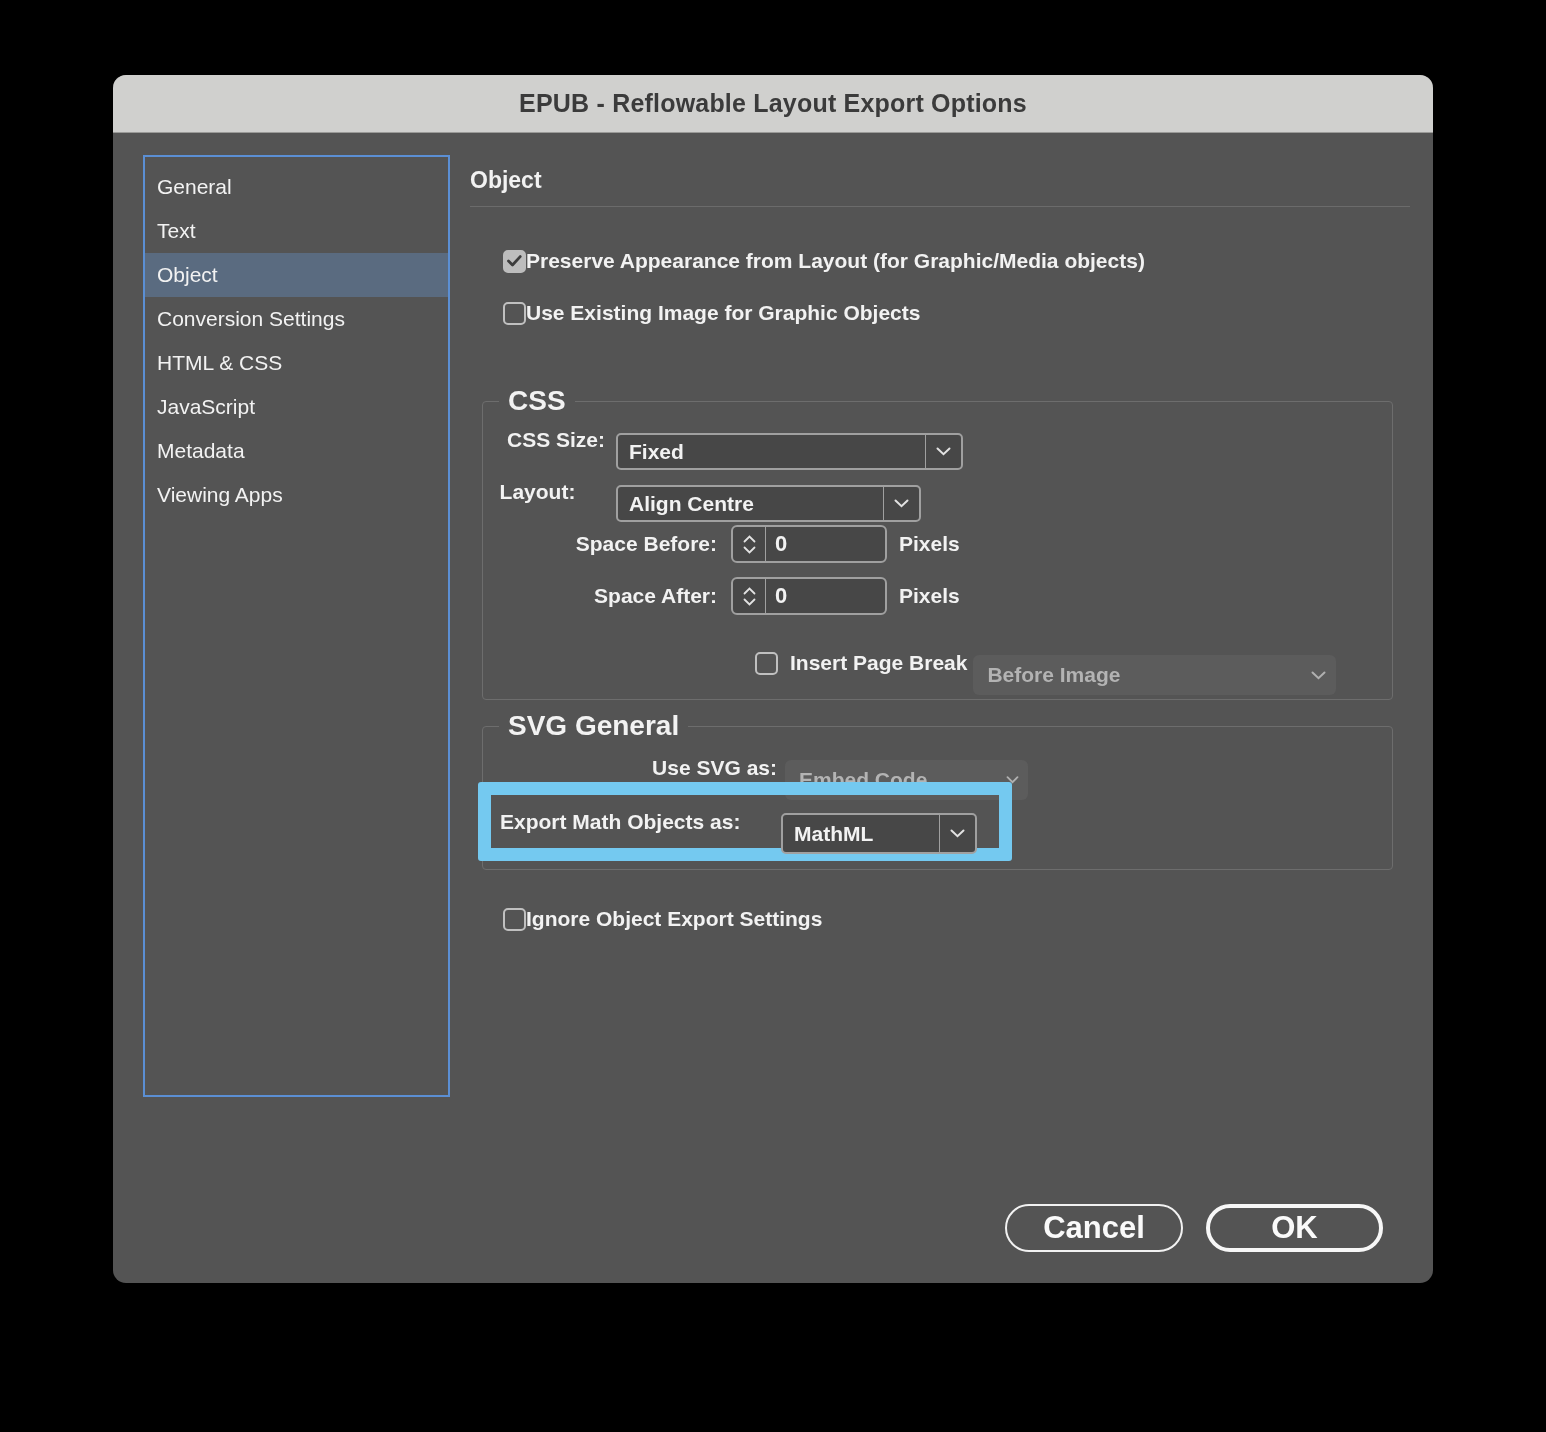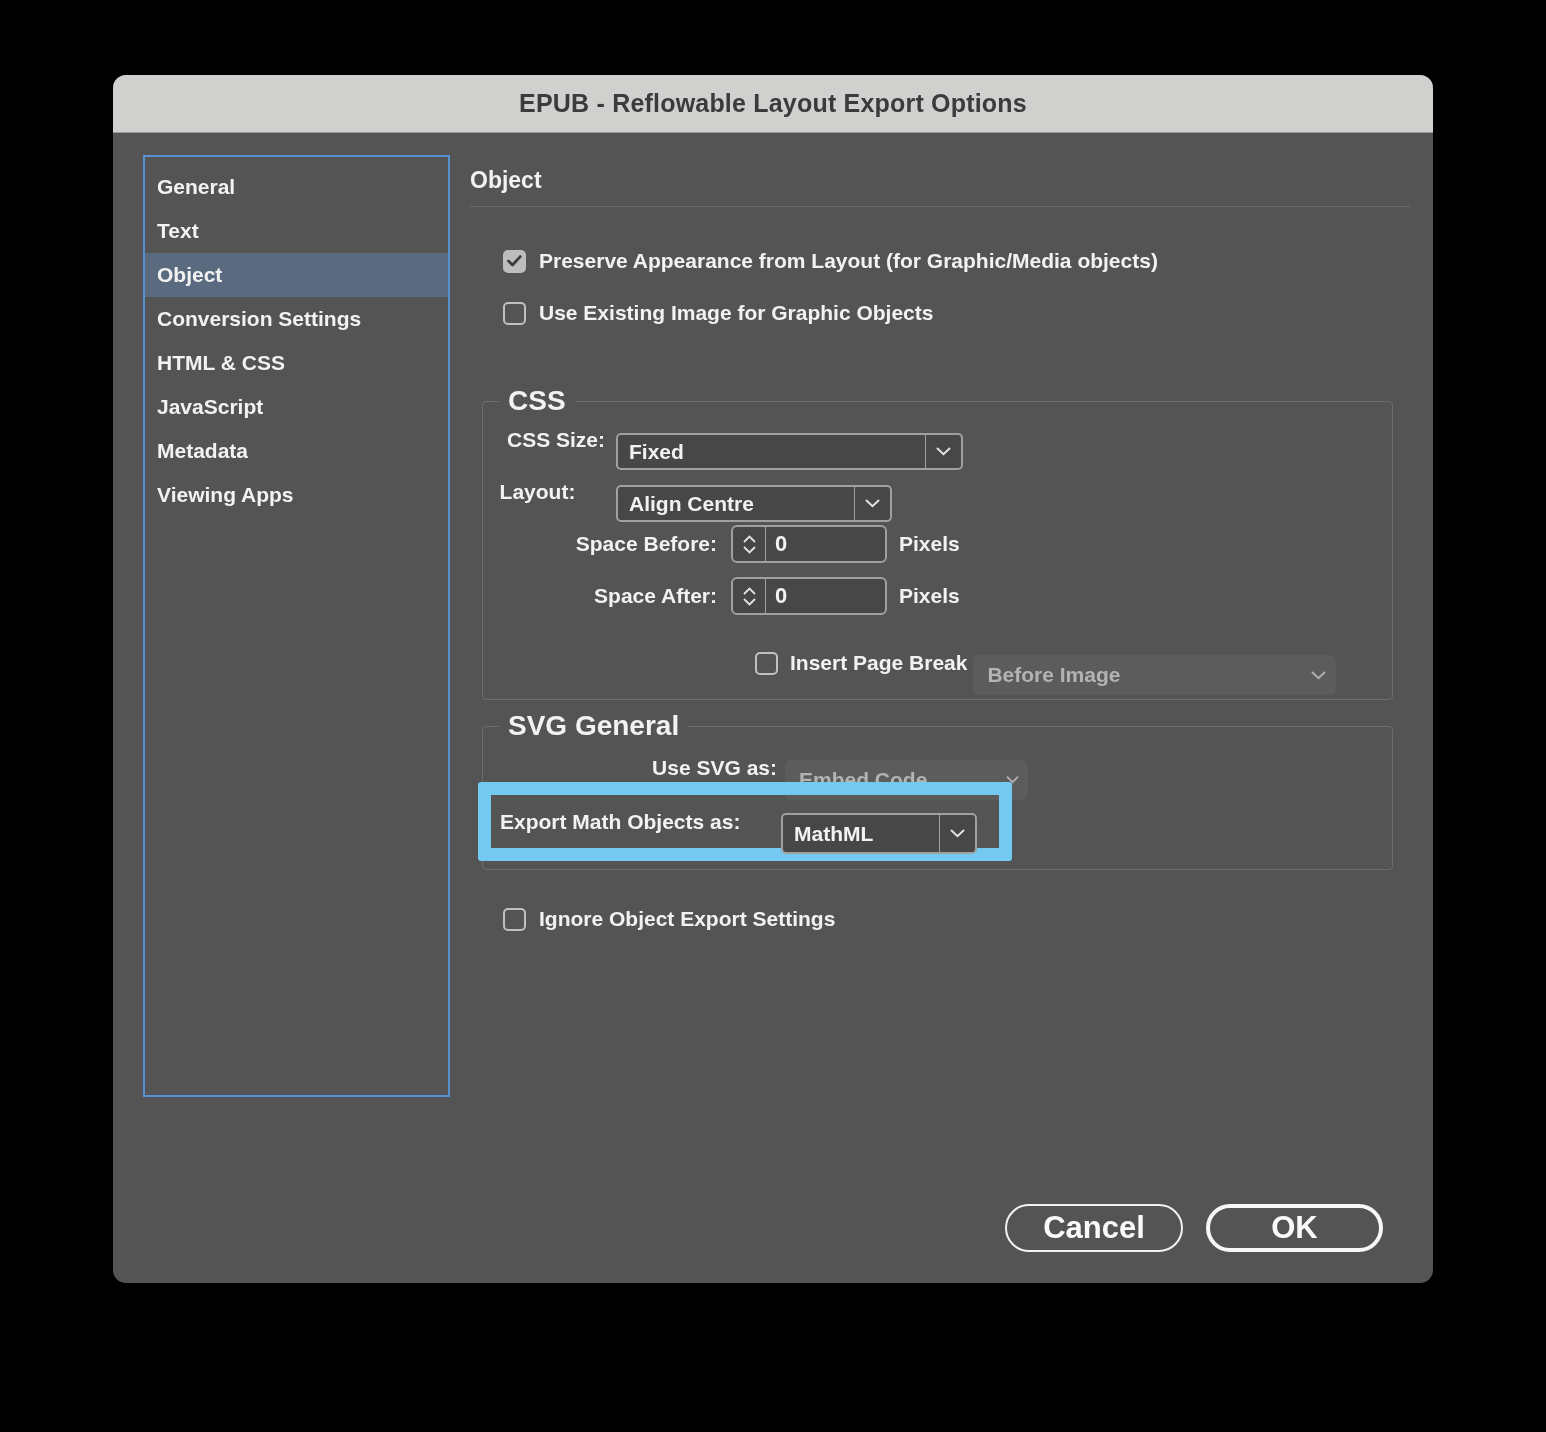--- a/index.html
+++ b/index.html
@@ -12,31 +12,31 @@
   .titlebar { position:absolute; left:0; top:0; width:1320px; height:58px;
               background:#d0d0ce; border-radius:13px 13px 0 0;
               display:flex; align-items:center; justify-content:center;
               border-bottom:1px solid #9a9a98; }
   .titlebar span { font-size:25px; font-weight:bold; color:#3b3b3b; letter-spacing:.2px; }
 
   
   .sidebar { position:absolute; left:30px; top:80px; width:307px; height:942px;
              border:2px solid #5b8fd4; padding-top:8px; }
   .side-item { height:44px; line-height:44px; padding-left:12px;
-               font-size:21px; font-weight:bold; color:#f2f2f2; cursor:default; }
+               font-size:21px; font-weight:normal; color:#f2f2f2; cursor:default; }
   .side-item.selected { background:#5a6b80; }
 
   
   .heading { position:absolute; left:357px; top:92px; font-size:23px; font-weight:bold; color:#f2f2f2; }
   .h-divider { position:absolute; left:357px; top:131px; width:940px; height:1px; background:#6b6b6b; }
 
   .lbl { font-size:21px; font-weight:bold; color:#f2f2f2; white-space:nowrap; }
 
   
-  .cbrow { position:absolute; display:flex; align-items:center; gap:13px; }
+  .cbrow { position:absolute; display:flex; align-items:center; }
   .cb { width:23px; height:23px; border-radius:5px; border:2px solid #c0c0c0;
         flex:0 0 auto; display:flex; align-items:center; justify-content:center; }
   .cb.checked { background:#bdbdbd; border-color:#bdbdbd; }
 
   
   .dd { position:relative; display:flex; align-items:stretch; background:#474747;
         border:2px solid #a0a0a0; border-radius:5px;margin-top:24px; }
   .dd-val { flex:1; display:flex; align-items:center; padding-left:11px;
             font-size:21px; font-weight:bold; color:#f2f2f2; overflow:hidden; white-space:nowrap; }
   .dd-btn { width:36px; flex:0 0 auto; border-left:1px solid #a0a0a0;
@@ -119,21 +119,21 @@
         <span class="dd-btn">
           <svg width="15" height="9" viewBox="0 0 15 9">
               <path d="M1.5 1.5 L7.5 7.2 L13.5 1.5" fill="none" stroke="#e2e2e2" stroke-width="2" stroke-linecap="round"></path>
             </svg>
         </span>
       </div>
     </div>
 
     <div class="form-row" style="left:357px; top:398px; height:37px;">
       <span class="lbl" style="width:135px; text-align:center;">Layout:</span>
-      <div class="dd" style="width:276px; height:37px; margin-left:11px;">
+      <div class="dd" style="width:305px; height:37px; margin-left:11px;">
         <span class="dd-val">Align Centre</span>
         <span class="dd-btn">
           <svg width="15" height="9" viewBox="0 0 15 9">
               <path d="M1.5 1.5 L7.5 7.2 L13.5 1.5" fill="none" stroke="#e2e2e2" stroke-width="2" stroke-linecap="round"></path>
             </svg>
         </span>
       </div>
     </div>
 
     <div class="form-row" style="left:357px; top:450px; height:38px;">

